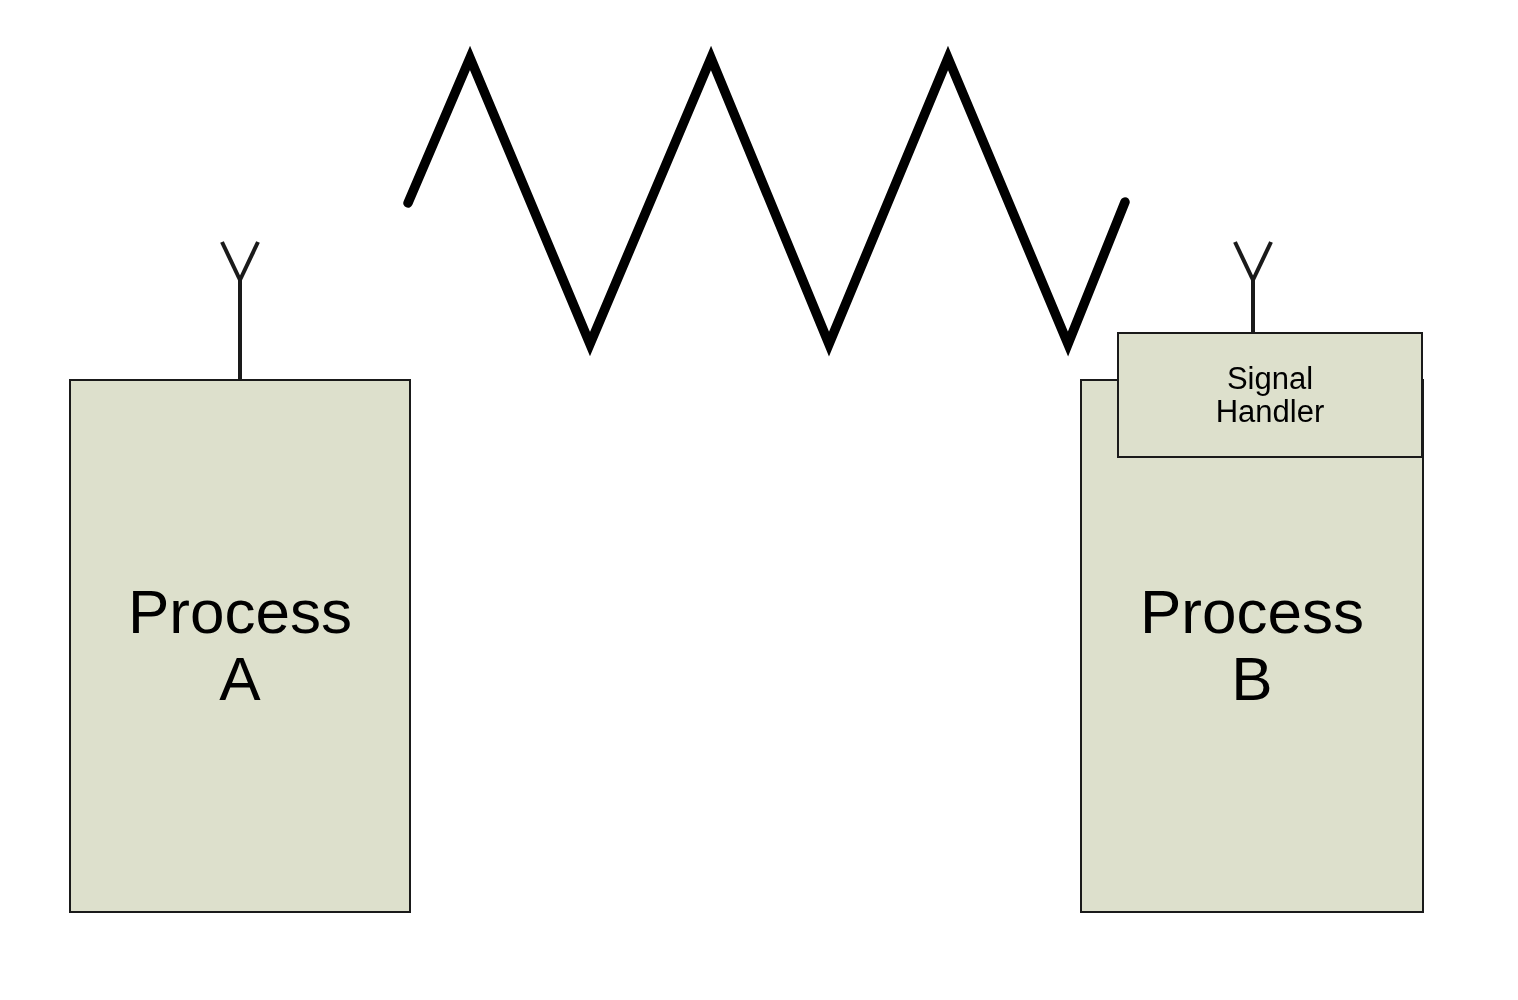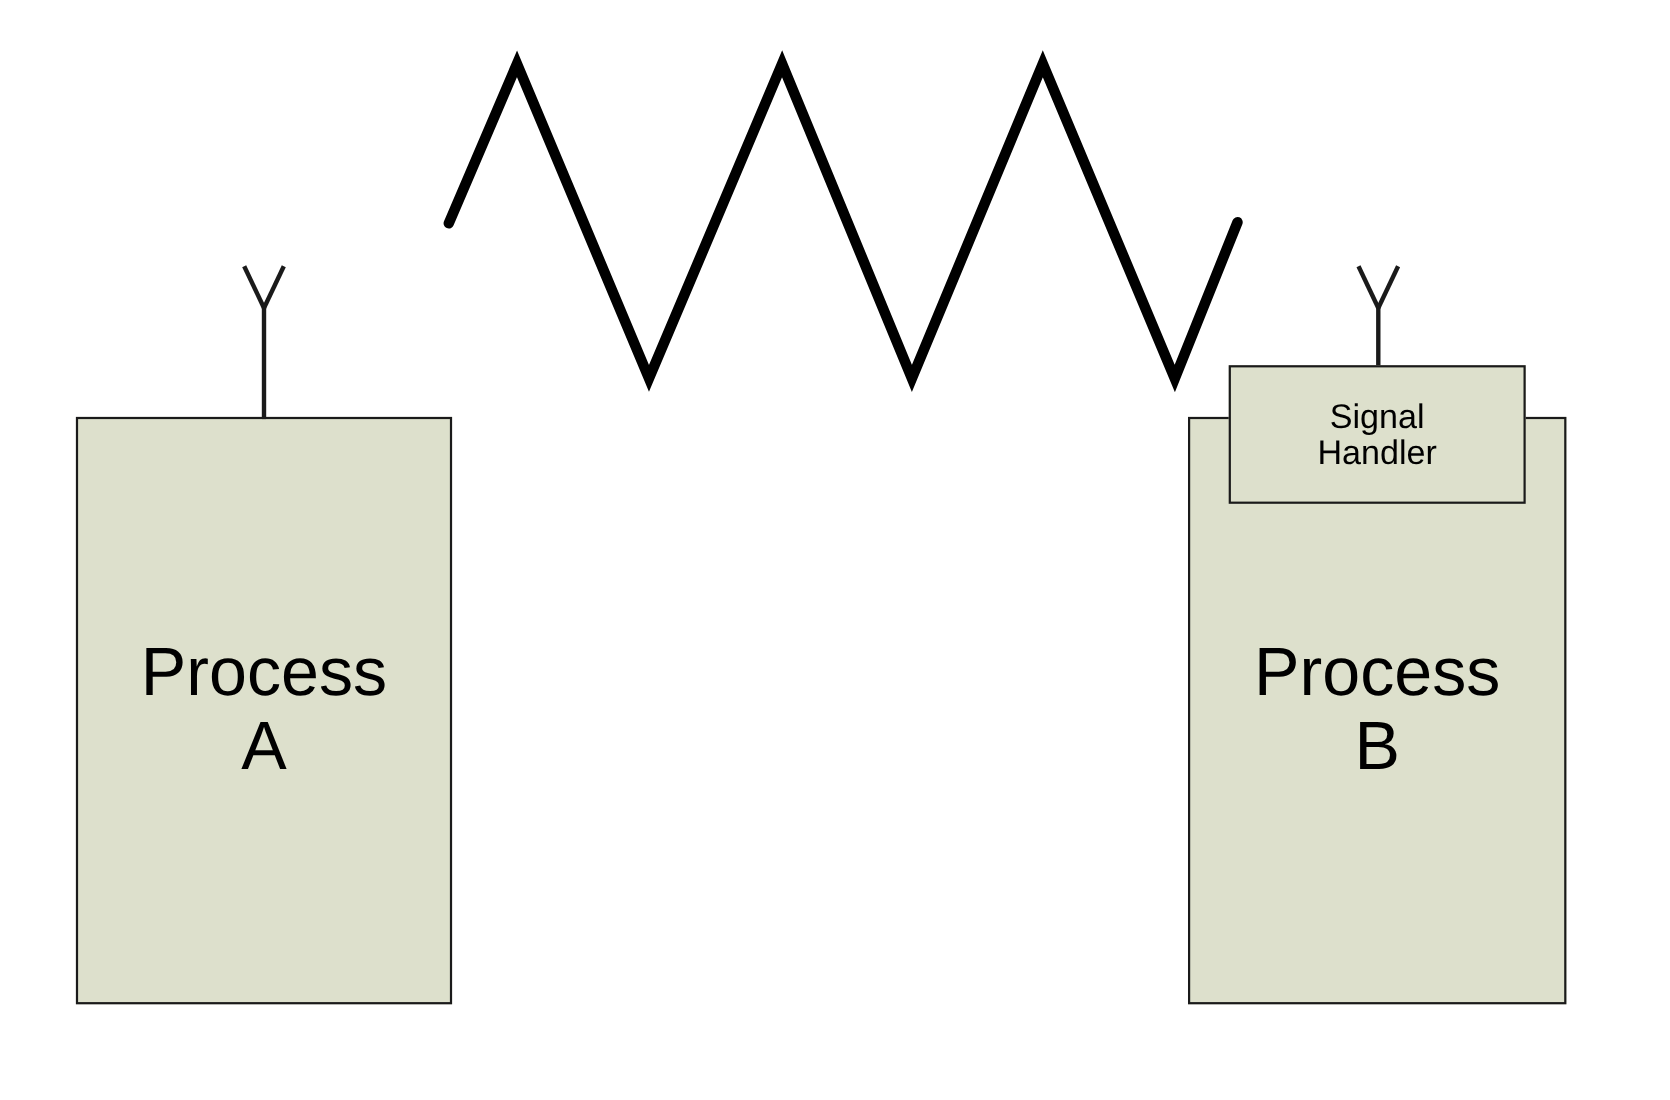--- a/index.html
+++ b/index.html
@@ -83,21 +83,21 @@
 <body>
 
 <div id="canvas" style="width: 1518px; height: 1000px; background: rgb(255, 255, 255);">
 
   <div class="node-box" id="process-a-box" style="left: 69px; top: 379px; width: 342px; height: 534px;">Process
 A</div>
 
   <div class="node-box" id="process-b-box" style="left: 1080px; top: 379px; width: 344px; height: 534px;">Process
 B</div>
 
-  <div class="node-box" id="signal-handler-box" style="left: 1117px; top: 332px; width: 270px; height: 126px;">Signal
+  <div class="node-box" id="signal-handler-box" style="left: 1117px; top: 332px; width: 306px; height: 126px;">Signal
 Handler</div>
 
   <svg class="svg-layer" id="antenna-layer" viewBox="0 0 1518 1000">
     <g>
       <line class="antenna-stroke" id="antenna-a-mast" x1="240" y1="278" x2="240" y2="381"></line>
       <line class="antenna-stroke" id="antenna-a-arm-left" x1="240" y1="280" x2="222" y2="242"></line>
       <line class="antenna-stroke" id="antenna-a-arm-right" x1="240" y1="280" x2="258" y2="242"></line>
     </g>
     <g>
       <line class="antenna-stroke" id="antenna-b-mast" x1="1253" y1="278" x2="1253" y2="334"></line>

